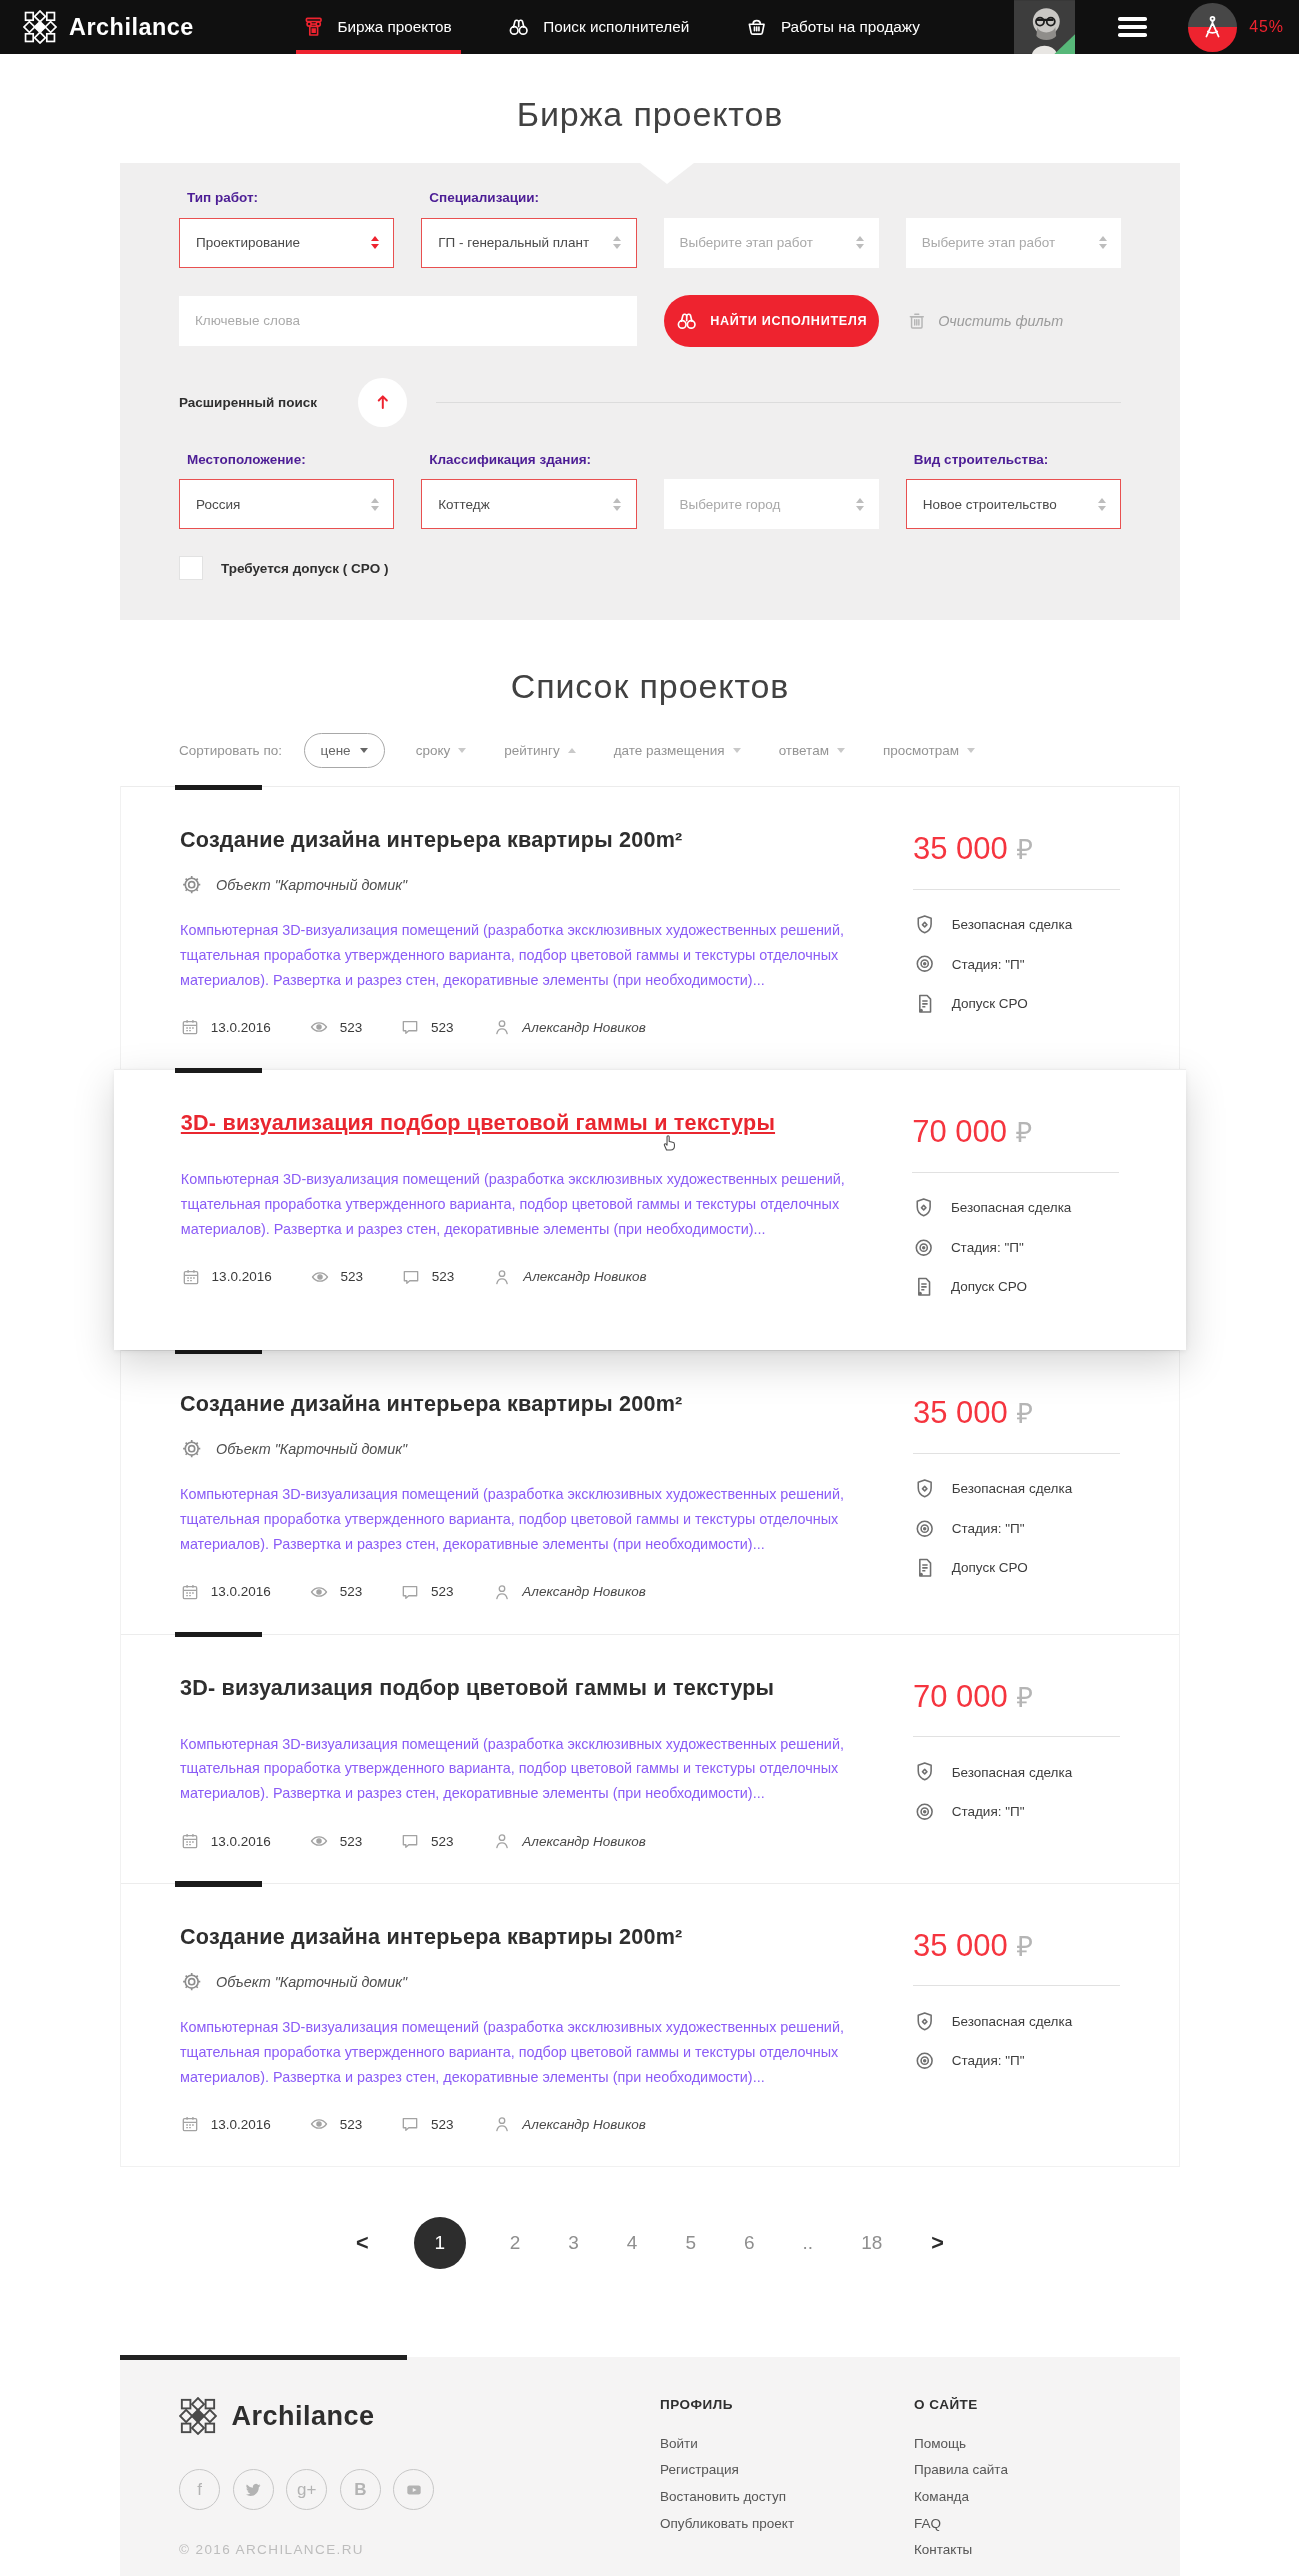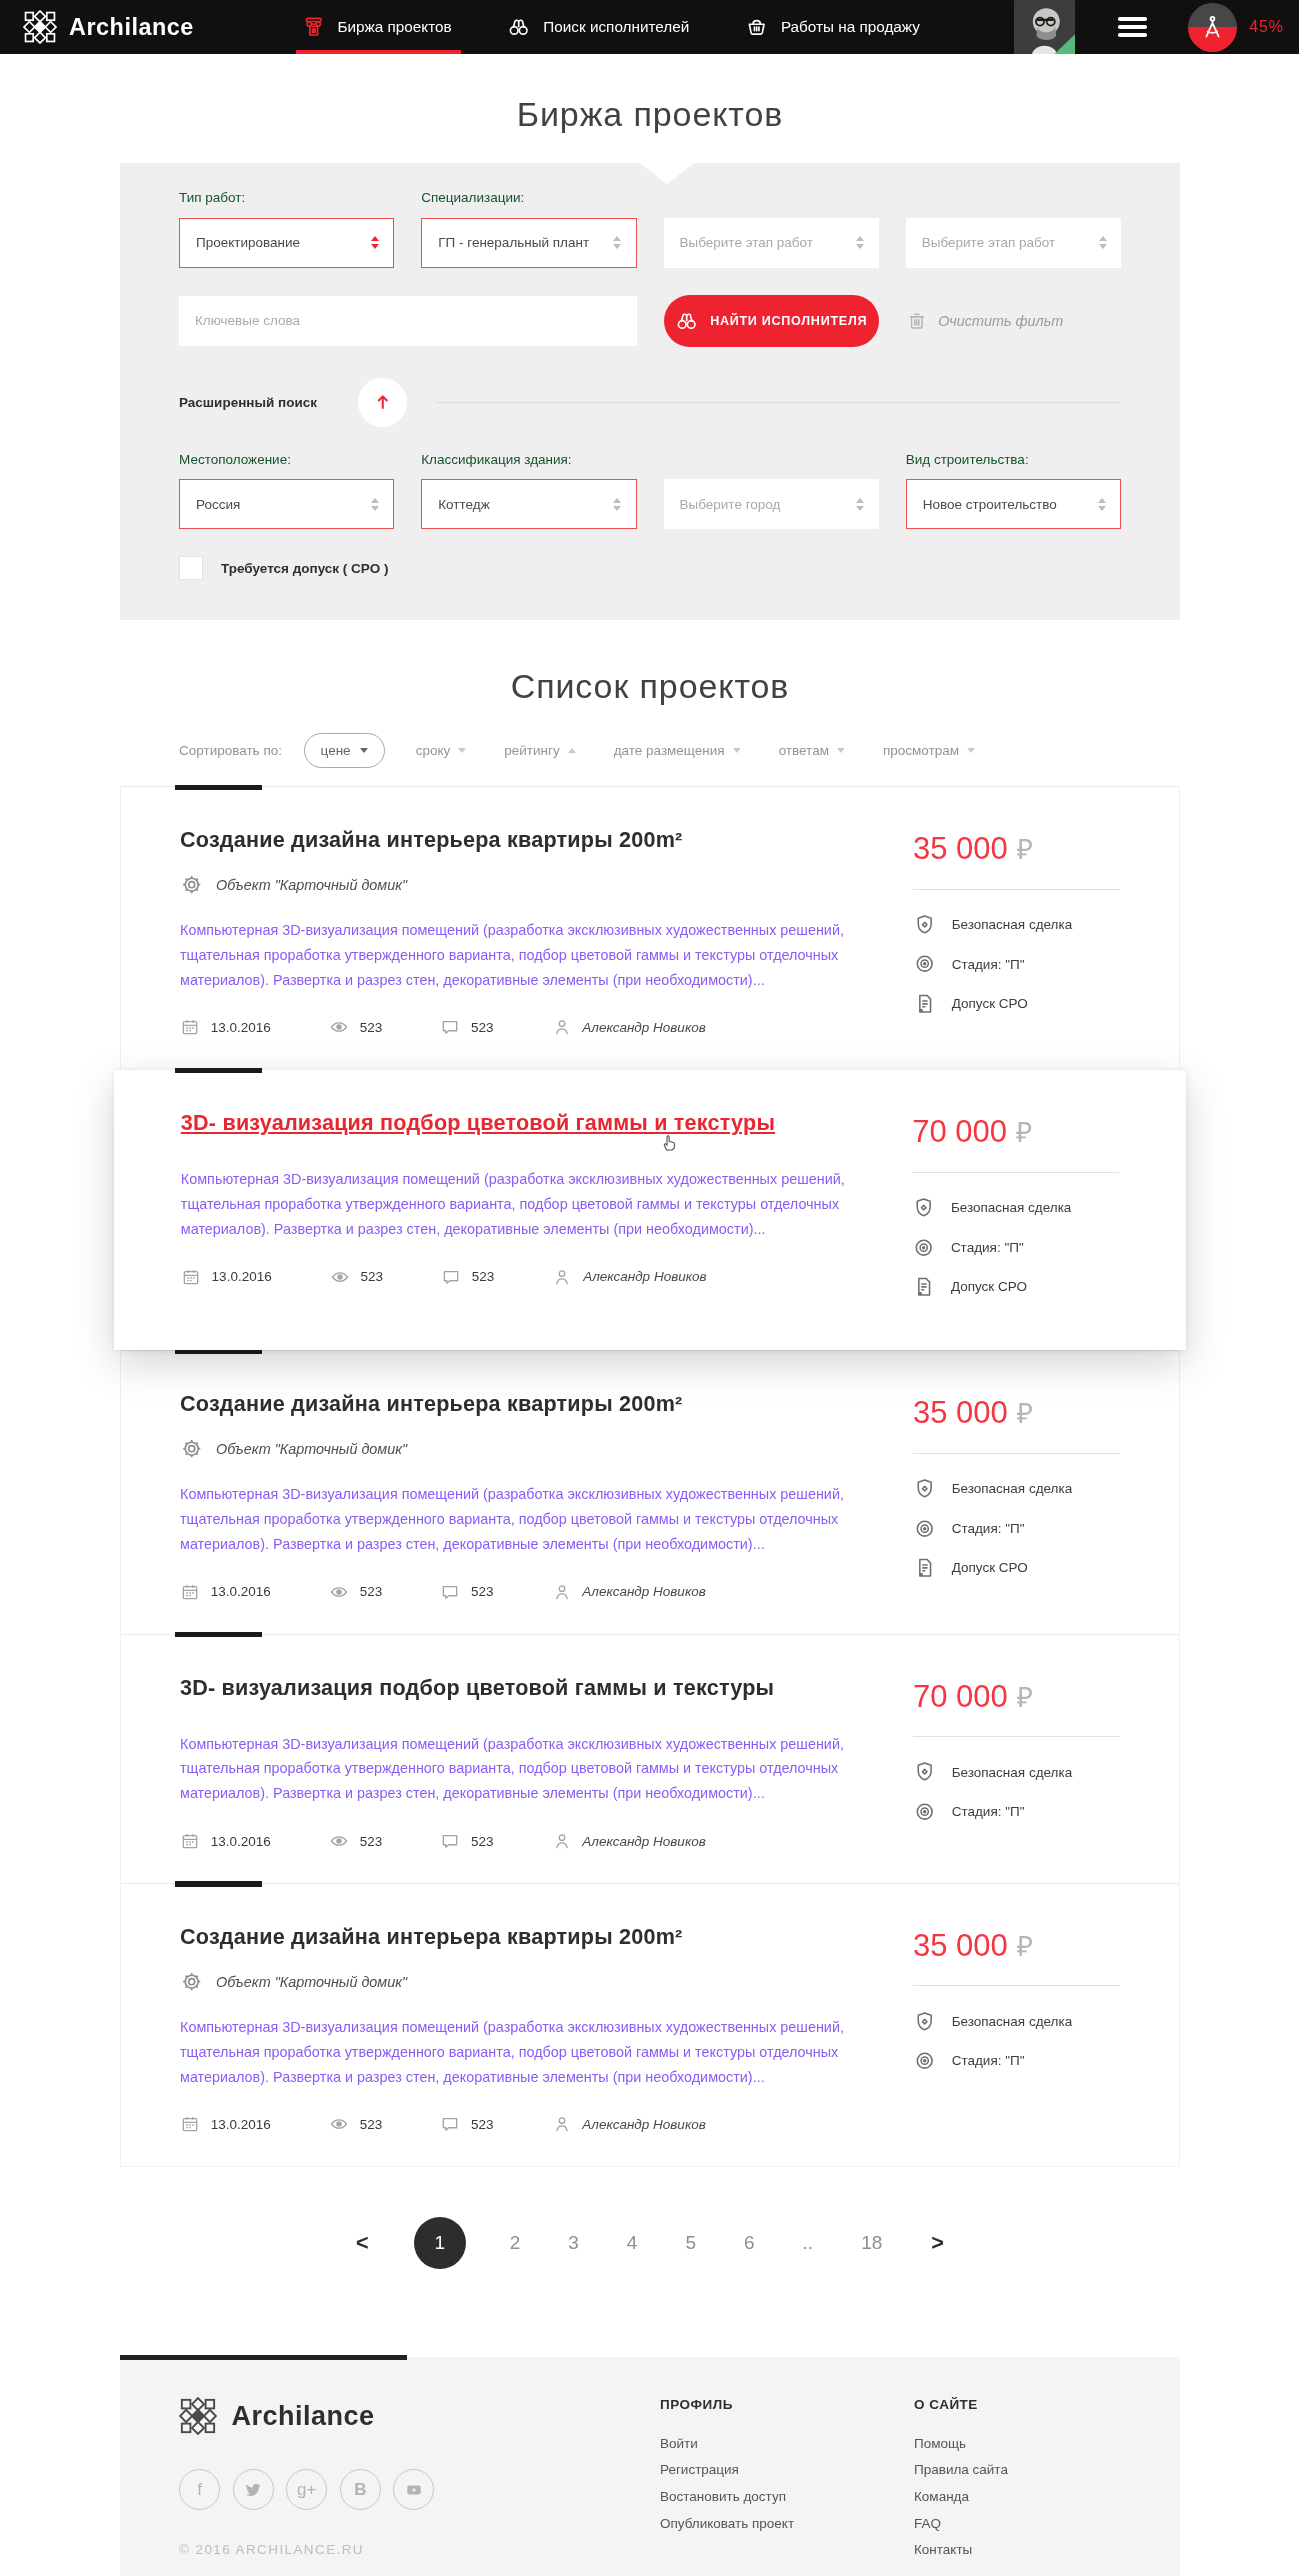--- a/index.html
+++ b/index.html
@@ -45,21 +45,21 @@
   .list-title { margin:47px 0 27px; }
 
   
   .filter-panel { background:#f0efef; position:relative; padding:27px 59px 40px; }
   .filter-panel::before {
     content:""; position:absolute; top:0; left:520px;
     border-left:27px solid transparent; border-right:27px solid transparent;
     border-top:21.6px solid #fff;
   }
   .fgrid { display:grid; grid-template-columns:repeat(4,1fr); column-gap:27px; }
-  .flabel { font-size:13.5px; font-weight:normal; color:#14532d; margin-bottom:12.6px; display:block; }
+  .flabel { font-size:13.5px; font-weight:bold; color:#4c1d95; margin-bottom:12.6px; display:block;margin-left:8px; }
   .sel {
     height:50px; background:#fff; display:flex; align-items:center; justify-content:space-between;
     padding:0 14.4px 0 16px; font-size:13.5px; color:#4a4a4a; cursor:pointer;
   }
   .sel.red { border:0.9px solid #e85050; }
   .sel.ghost { color:#a9a9a9; }
   .arrows { display:flex; flex-direction:column; align-items:center; }
   .arrows i { display:block; width:0; height:0; border-left:4.5px solid transparent; border-right:4.5px solid transparent; }
   .arrows .up { border-bottom:5.4px solid currentColor; margin-bottom:2.7px; }
   .arrows .dn { border-top:5.4px solid currentColor; }
@@ -111,21 +111,21 @@
     margin:0 -7.2px; padding:40px 67px 36px; z-index:2;
     box-shadow:0 1.8px 5.4px rgba(0,0,0,.08), 0 14.4px 38px rgba(0,0,0,.17);
   }
   .card.hovered::before { left:61px; }
   .card-title { font-size:21.6px; font-weight:bold; color:#2e2e2e; position:relative; letter-spacing:0.2px; }
   .card-title.link { color:#e9262f; text-decoration:underline; cursor:pointer; }
   .cursor-ic { position:absolute; left:476px; top:20px; }
   .object-line { display:flex; align-items:center; gap:12.6px; margin-top:20px; color:#4f4f4f; font-style:italic; font-size:14.4px; }
   .object-line .ic { color:#8d8d8d; display:flex; }
   .card-desc { margin-top:21.6px; font-size:14.4px; line-height:1.72; color:#8b5cf6; max-width:712px; }
-  .meta { display:flex; align-items:center; margin-top:25px;gap:20px; }
+  .meta { display:flex; align-items:center; margin-top:25px; }
   .meta-item { display:flex; align-items:center; gap:10.8px; margin-right:38px; font-size:13.5px; color:#3a3a3a; }
   .meta-item .ic { color:#a3a3a3; display:flex; }
   .meta-item.author { font-style:italic; color:#4a4a4a; }
   .card-right { padding-top:1.8px; }
   .price { font-size:31px; font-weight:300; color:#f5353f; white-space:nowrap; }
   .price .cur { color:#b5b5b5; margin-left:9px; font-size:28px; }
   .right-divider { border:none; border-top:0.9px solid #e1e1e1; margin:21.6px 0 23.4px; }
   .badge { display:flex; align-items:center; gap:15.3px; margin-bottom:16px; font-size:13.5px; color:#3d3d3d; }
   .badge .ic { color:#6f6f6f; display:flex; flex:none; }
 

